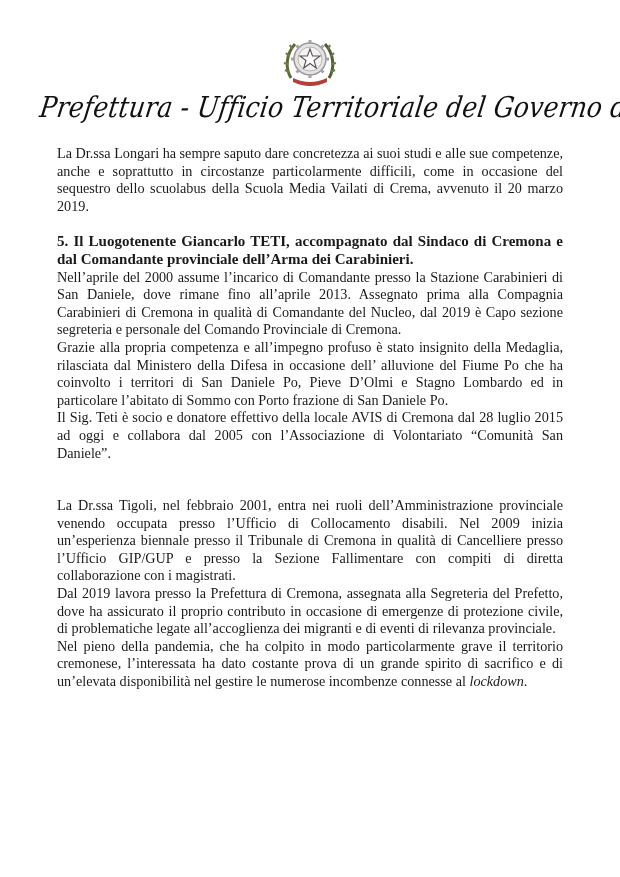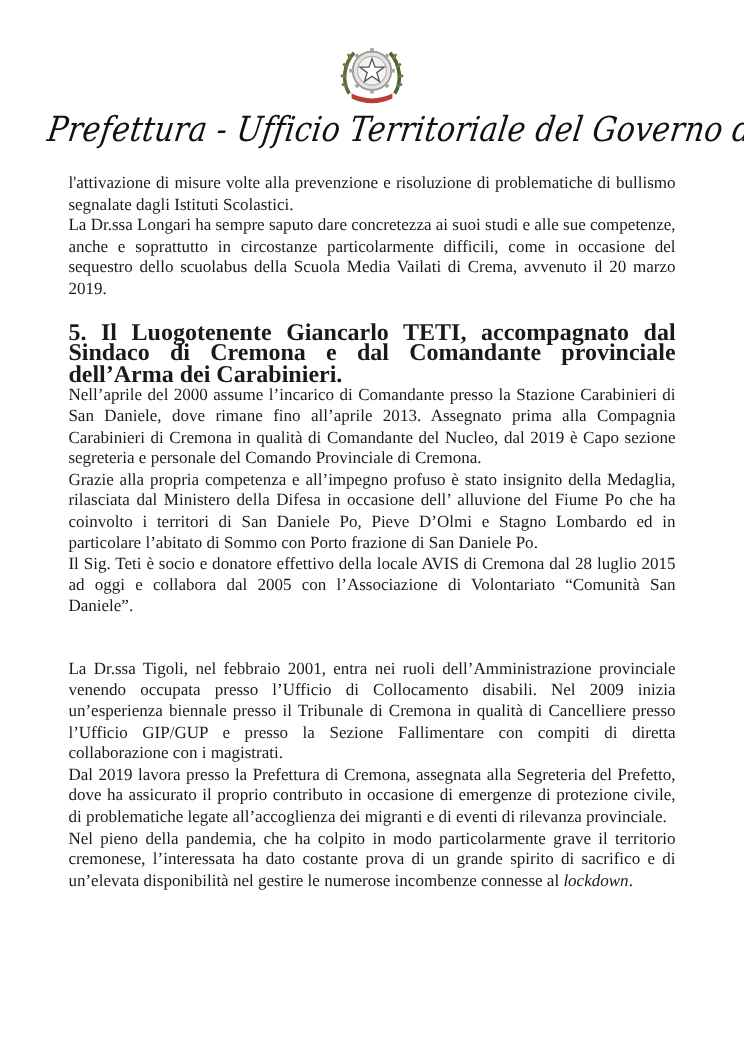--- a/index.html
+++ b/index.html
@@ -44,21 +44,21 @@
       width: 506px;
       font-size: 14.2px;
       line-height: 17.6px;
       text-align: justify;
     }
     .content p {
       margin: 0;
     }
     .content h2 {
       margin: 0;
-      font-size: 20px;
+      font-size: 15px;
       line-height: 17.6px;
       font-weight: bold;
       text-align: justify;
     }
     .gap1 { height: 18px; }
     .gap2 { height: 35px; }
     em { }
   </style>
 </head>
 <body>
@@ -85,21 +85,20 @@
   <circle cx="27" cy="25" r="12" fill="#f4f2f2" stroke="#b9b4b4" stroke-width="1"></circle>
 
   <polygon points="27,15 29.5,22 37,22 31,26.5 33.3,34 27,29.5 20.7,34 23,26.5 17,22 24.5,22" fill="#ffffff" stroke="#555" stroke-width="1.1"></polygon>
 
   <path d="M10 44 Q27 52 44 44 L44 48 Q27 56 10 48 Z" fill="#b5403a"></path>
 </svg>
 
 <div class="letterhead">Prefettura - Ufficio Territoriale del Governo di Cremona</div>
 
 <div class="content">
-  <p>l'attivazione di misure volte alla prevenzione e risoluzione di problematiche di bullismo segnalate dagli Istituti Scolastici.</p>
   <p>La Dr.ssa Longari ha sempre saputo dare concretezza ai suoi studi e alle sue competenze, anche e soprattutto in circostanze particolarmente difficili, come in occasione del sequestro dello scuolabus  della Scuola Media Vailati di Crema, avvenuto il 20 marzo 2019.</p>
 
   <div class="gap1"></div>
 
   <h2>5. Il Luogotenente Giancarlo TETI, accompagnato dal Sindaco di Cremona e dal Comandante provinciale dell’Arma dei Carabinieri.</h2>
   <p>Nell’aprile del 2000 assume l’incarico di Comandante presso la Stazione Carabinieri di San Daniele, dove rimane fino all’aprile 2013. Assegnato prima alla Compagnia Carabinieri di Cremona in qualità di Comandante del Nucleo, dal 2019 è Capo sezione segreteria e personale del Comando Provinciale di Cremona.</p>
   <p>Grazie alla propria competenza e all’impegno profuso è stato insignito della Medaglia, rilasciata dal Ministero della Difesa in occasione dell’ alluvione del Fiume Po che ha coinvolto i territori di San Daniele Po, Pieve D’Olmi e Stagno Lombardo ed in particolare l’abitato di Sommo con Porto frazione di San Daniele Po.</p>
   <p>Il Sig. Teti è socio e donatore effettivo della locale AVIS di Cremona dal 28 luglio 2015 ad oggi e collabora dal 2005 con l’Associazione di Volontariato “Comunità San Daniele”.</p>
 
   <div class="gap2"></div>

